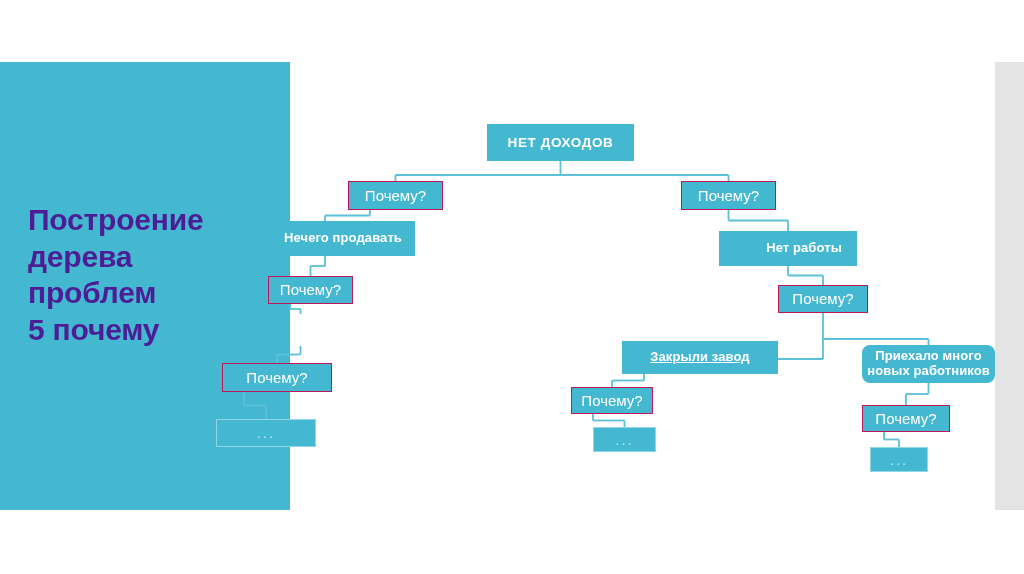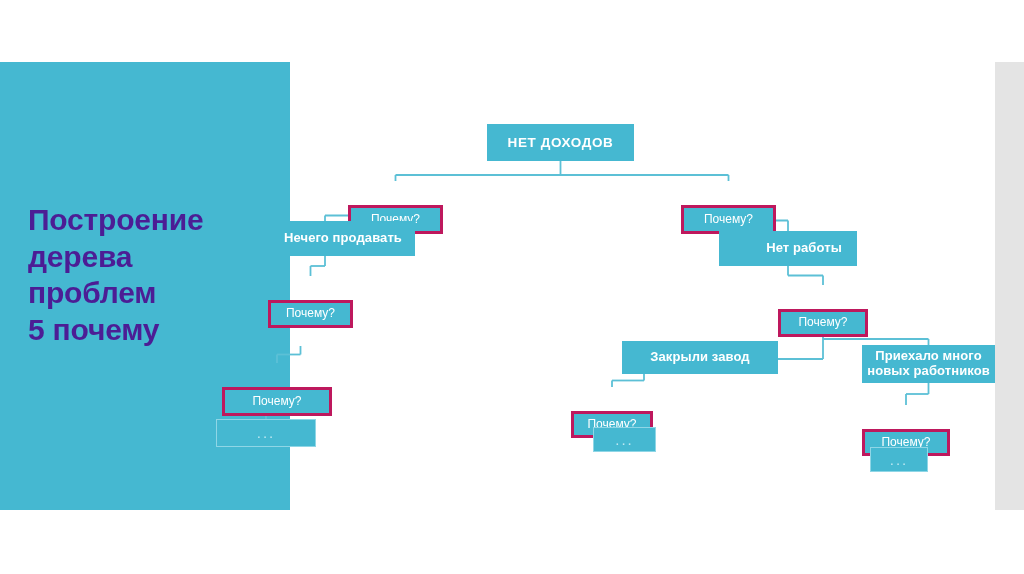--- a/index.html
+++ b/index.html
@@ -81,24 +81,23 @@
     font-size: 13.5px;
     font-weight: bold;
     letter-spacing: 0.6px;
   }
   .node.cause {
     font-size: 13px;
     font-weight: bold;
     letter-spacing: 0.1px;
   }
   .node.why {
-    font-size: 12px;
+    font-size: 15px;
     font-weight: normal;
-    border: 3px solid #be185d;
-    margin-top: 24px;
+    border: 1px solid #be185d;
   }
   .node.ellipsis {
     font-size: 15px;
     font-weight: normal;
     border: 1px solid #8fd6e6;
     color: #bfe7f1;
     letter-spacing: 2px;
   }
 </style>
 </head>
@@ -182,23 +181,23 @@
       <div class="node why" style="left: 681px; top: 181px; width: 95px; height: 29px;">
         <span style="white-space: pre-line;">Почему?</span>
       </div>
       <div class="node cause" style="left: 719px; top: 231px; width: 138px; height: 35px;">
         <span style="white-space: pre-line; margin-left: 32px;">Нет работы</span>
       </div>
       <div class="node why" style="left: 778px; top: 285px; width: 90px; height: 28px;">
         <span style="white-space: pre-line;">Почему?</span>
       </div>
       <div class="node cause" style="left: 622px; top: 341px; width: 156px; height: 33px;">
-        <span style="white-space: pre-line;">Закрыли завод</span>
-      </div>
-      <div class="node cause" style="left: 862px; top: 345px; width: 133px; height: 38px;">
+        <span style="white-space: pre-line; text-decoration: underline;">Закрыли завод</span>
+      </div>
+      <div class="node cause" style="left: 862px; top: 345px; width: 133px; height: 38px; border-radius: 8px;">
         <span style="white-space: pre-line;">Приехало много
 новых работников</span>
       </div>
       <div class="node why" style="left: 571px; top: 387px; width: 82px; height: 27px;">
         <span style="white-space: pre-line;">Почему?</span>
       </div>
       <div class="node ellipsis" style="left: 593px; top: 427px; width: 63px; height: 25px;">
         <span style="white-space: pre-line;">...</span>
       </div>
       <div class="node why" style="left: 862px; top: 405px; width: 88px; height: 27px;">

